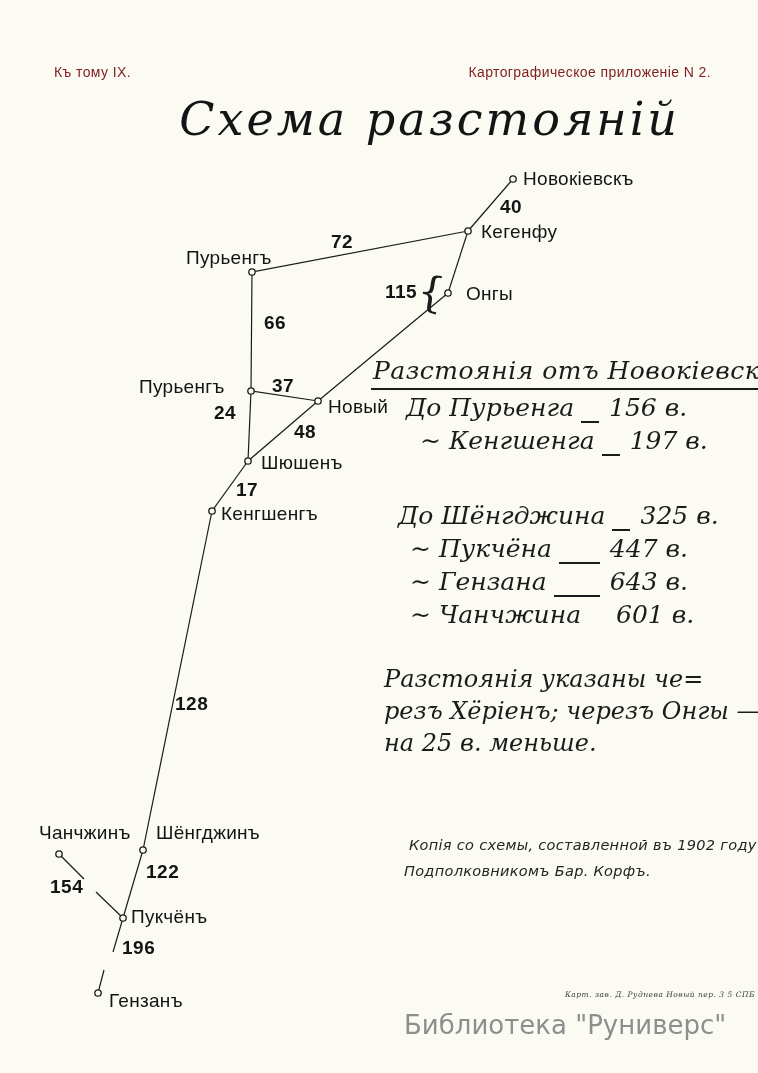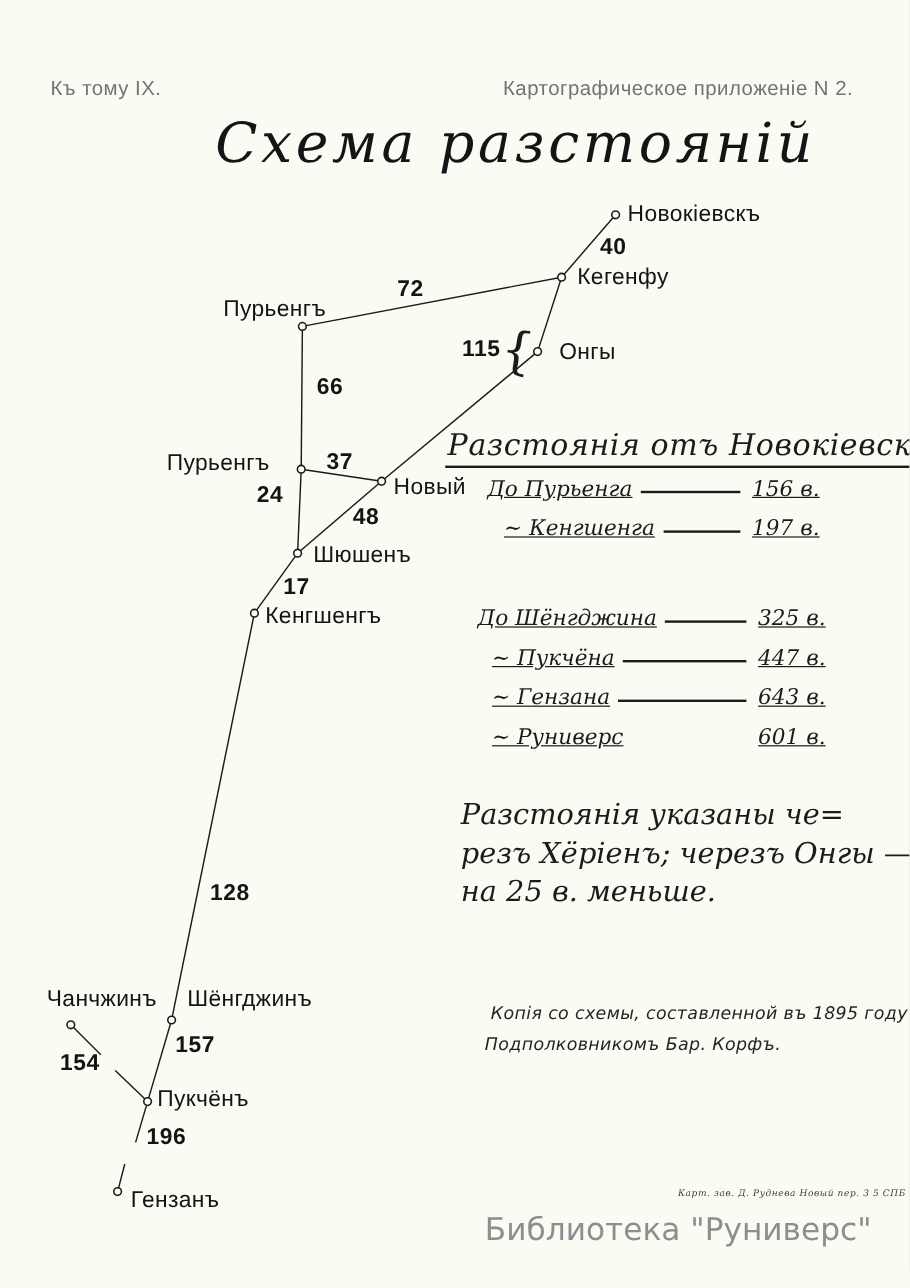--- a/index.html
+++ b/index.html
@@ -3,41 +3,41 @@
 <meta charset="utf-8">
 <style>
   html,body { margin:0; padding:0; background:#e8e8e4; }
   .page {
     position:relative; width:758px; height:1073px; margin:0 auto;
     background:#fbfbf4; overflow:hidden;
     font-family:"Liberation Sans", sans-serif; color:#171717;
   }
   .abs { position:absolute; white-space:nowrap; }
 
-  .hdr { font-size:17px; letter-spacing:.4px; color:#737373; }
+  .hdr { font-size:14px; letter-spacing:.4px; color:#7f1d1d;margin-left:12px; }
   .title {
     left:120px; top:92px; width:560px; text-align:right;
     font-family:"DejaVu Serif", serif; font-style:italic;
     font-size:46px; letter-spacing:3px; color:#141414;
   }
 
   svg.graph { position:absolute; left:0; top:0; }
   svg.graph line { stroke:#1b1b1b; stroke-width:1.2; }
   svg.graph circle { stroke:#1b1b1b; stroke-width:1.3; fill:#fbfbf4; }
 
   .node-label { font-size:19px; letter-spacing:.3px; color:#141414; }
   .edge-label { font-size:19px; font-weight:bold; letter-spacing:.5px; color:#141414; }
 
   .script { font-family:"DejaVu Serif", serif; font-style:italic; color:#1b1b1b; }
   .dist-heading {
     left:371px; top:356px; font-size:25px; letter-spacing:.5px;
     border-bottom:2px solid #1b1b1b; padding:0 8px 3px 2px;
   }
   .dist-block { position:absolute; }
-  .dist-row { display:flex; align-items:flex-start; font-size:18px; line-height:31px; margin-bottom:2px;text-decoration:underline; }
+  .dist-row { display:flex; align-items:flex-end; font-size:25px; line-height:31px; margin-bottom:2px; }
   .dist-row .dist-label { white-space:nowrap; }
   .dist-row .dist-lead { flex:1 1 auto; height:17px; border-bottom:2px solid #1b1b1b; margin:0 10px 0 7px; min-width:18px; }
   .dist-row.no-dash .dist-lead { border-bottom:none; }
   .dist-row .dist-value { white-space:nowrap; }
 
   .route-note { font-size:24px; line-height:32px; }
   .copy-note { font-family:"DejaVu Sans", sans-serif; font-style:italic; font-size:14.5px; letter-spacing:.3px; color:#242424; }
   .printer-note { font-family:"DejaVu Serif", serif; font-style:italic; font-size:7.5px; letter-spacing:.5px; color:#3d3d3d; }
   .watermark { font-family:"DejaVu Sans", sans-serif; font-size:26px; color:#8e8e8e; }
 </style>
@@ -100,22 +100,22 @@
   <div class="abs node-label" style="left:109px; top:959px;margin-top:31px;">Гензанъ</div>
 
   <div class="abs edge-label" style="left:500px; top:196px;">40</div>
   <div class="abs edge-label" style="left:331px; top:231px;">72</div>
   <div class="abs edge-label" style="left:385px; top:281px;">115</div>
   <div class="abs edge-label" style="left:264px; top:312px;">66</div>
   <div class="abs edge-label" style="left:272px; top:375px;">37</div>
   <div class="abs edge-label" style="left:214px; top:402px;">24</div>
   <div class="abs edge-label" style="left:294px; top:421px;">48</div>
   <div class="abs edge-label" style="left:236px; top:479px;">17</div>
-  <div class="abs edge-label" style="left:175px; top:693px;margin-top:41px;">128</div>
-  <div class="abs edge-label" style="left:146px; top:861px;">157</div>
+  <div class="abs edge-label" style="left:175px; top:693px;">128</div>
+  <div class="abs edge-label" style="left:146px; top:861px;">122</div>
   <div class="abs edge-label" style="left:50px; top:876px;text-align:right;">154</div>
   <div class="abs edge-label" style="left:122px; top:937px;">196</div>
 
   <div class="abs script dist-heading">Разстоянія отъ Новокіевска:</div>
 
   <div class="dist-block script" style="left:406px; top:392px; width:277px;">
     <div class="dist-row">
       <span class="dist-label">До Пурьенга</span>
       <span class="dist-lead"></span>
       <span class="dist-value">156 в.</span>
@@ -137,32 +137,32 @@
       <span class="dist-label" style="padding-left:12px;">∼ Пукчёна</span>
       <span class="dist-lead"></span>
       <span class="dist-value">447 в.</span>
     </div>
     <div class="dist-row">
       <span class="dist-label" style="padding-left:12px;">∼ Гензана</span>
       <span class="dist-lead"></span>
       <span class="dist-value">643 в.</span>
     </div>
     <div class="dist-row no-dash">
-      <span class="dist-label" style="padding-left:12px;">∼ Руниверс</span>
+      <span class="dist-label" style="padding-left:12px;">∼ Чанчжина</span>
       <span class="dist-lead"></span>
       <span class="dist-value">601 в.</span>
     </div>
   </div>
 
   <div class="abs script route-note" style="left:384px; top:663px;">
     <div>Разстоянія указаны че=</div>
     <div>резъ Хёріенъ; черезъ Онгы —</div>
     <div>на 25 в. меньше.</div>
   </div>
 
-  <div class="abs copy-note" style="left:409px; top:837px;">Копія со схемы, составленной въ 1895 году</div>
+  <div class="abs copy-note" style="left:409px; top:837px;">Копія со схемы, составленной въ 1902 году</div>
   <div class="abs copy-note" style="left:404px; top:863px;">Подполковникомъ Бар. Корфъ.</div>
 
   <div class="abs printer-note" style="left:565px; top:990px;">Карт. зав. Д. Руднева Новый пер. 3 5 СПБ</div>
 
   <div class="abs watermark" style="left:404px; top:1010px;">Библиотека "Руниверс"</div>
 
 </div>
 
 </body></html>

